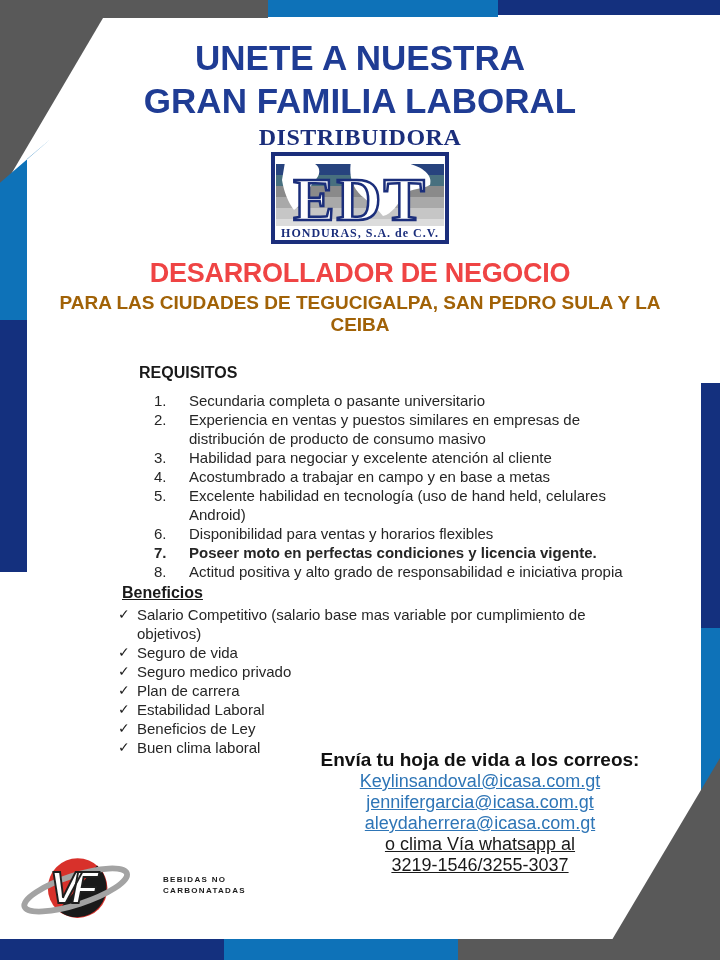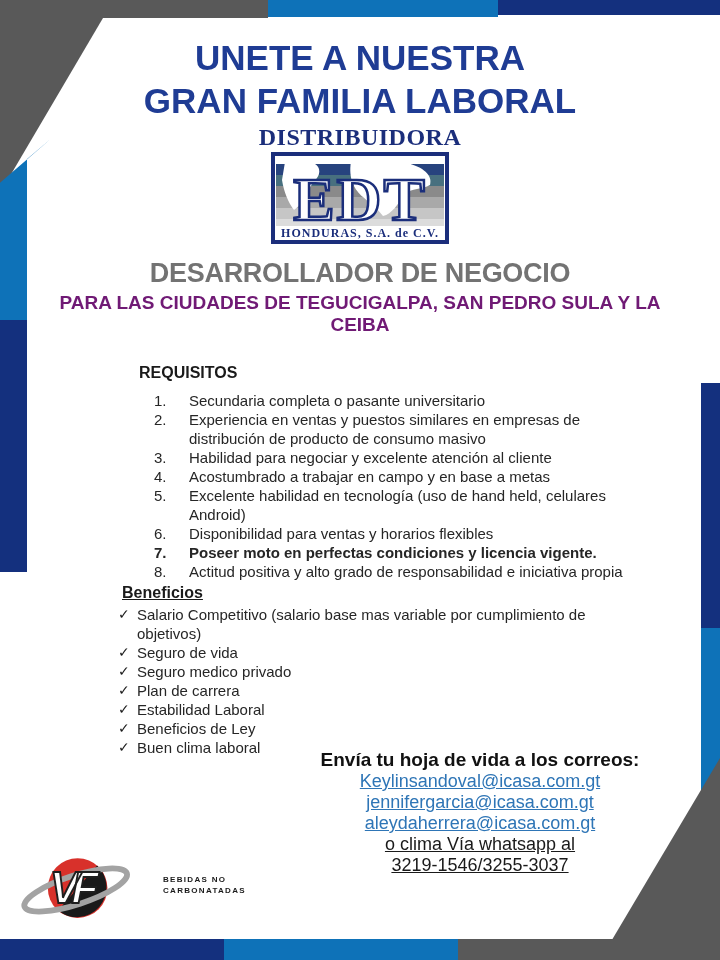--- a/index.html
+++ b/index.html
@@ -37,25 +37,25 @@
 
   .edt-wrap{position:absolute;left:232px;top:124px;width:256px;text-align:center;}
   .edt-distribuidora{
     font-family:"Liberation Serif",serif;font-weight:bold;color:#1B2E7B;
     font-size:24px;line-height:26px;letter-spacing:0.5px;
   }
   .edt-svg{display:block;margin:2px auto 0 auto;}
 
   .job-title{
     position:absolute;left:40px;top:258px;width:640px;text-align:center;
-    font-size:27px;font-weight:bold;color:#737373;letter-spacing:-0.3px;
+    font-size:27px;font-weight:bold;color:#ef4444;letter-spacing:-0.3px;
   }
   .job-cities{
     position:absolute;left:40px;top:292px;width:640px;text-align:center;
-    font-size:19px;line-height:21.5px;font-weight:bold;color:#701a75;
+    font-size:19px;line-height:21.5px;font-weight:bold;color:#a16207;
   }
 
   .req{position:absolute;left:103px;top:364px;width:540px;color:#262626;margin-left:36px;}
   .req-header{font-size:16px;font-weight:bold;margin:0 0 9px 0;color:#1a1a1a;}
   .req-row{display:flex;margin-left:15px;}
   .req-num{width:35px;flex:0 0 35px;font-size:15px;line-height:19px;}
   .req-txt{width:470px;font-size:15px;line-height:19px;}
   .req-row.bold .req-num,.req-row.bold .req-txt{font-weight:bold;}
 
   .ben{position:absolute;left:118px;top:584px;width:520px;color:#262626;}

